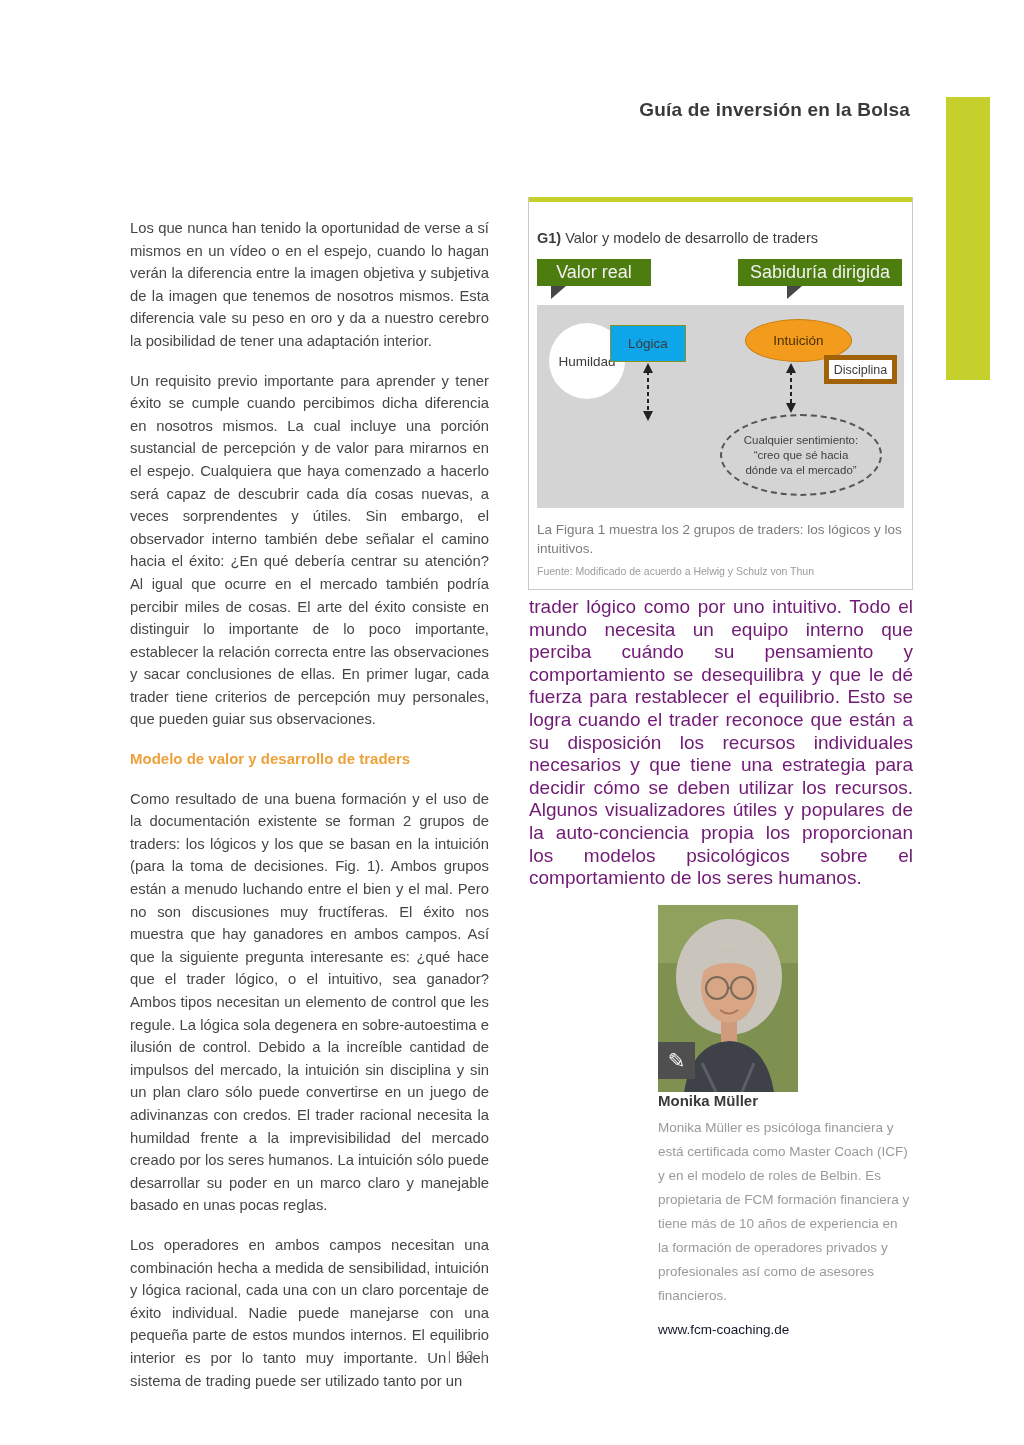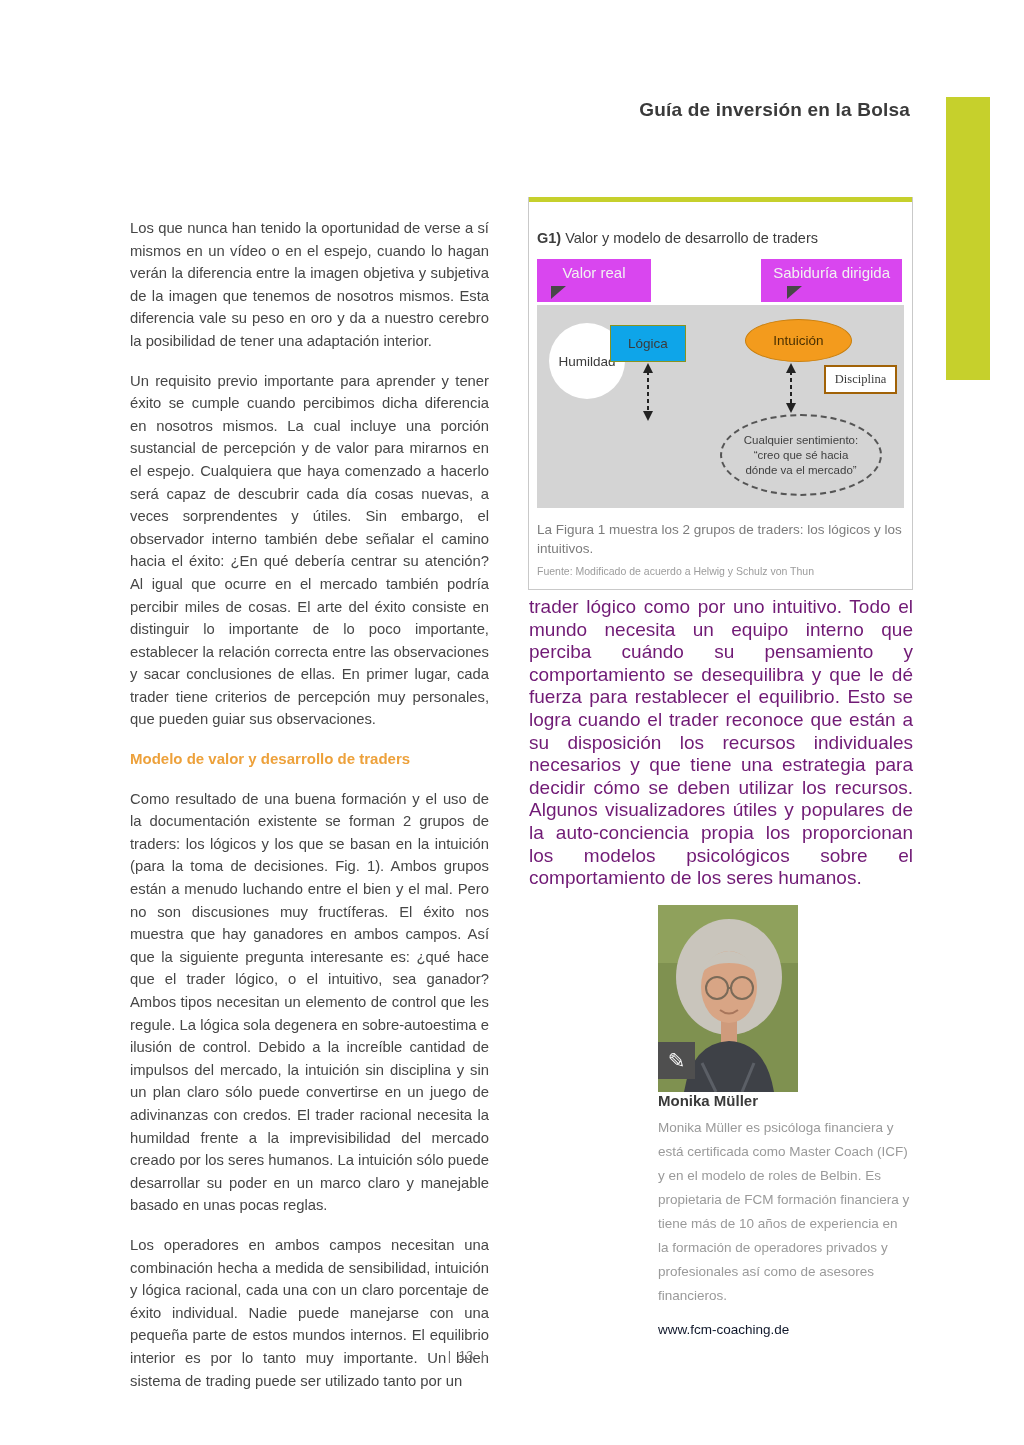--- a/index.html
+++ b/index.html
@@ -43,22 +43,22 @@
     position:absolute; left:528px; top:197px; width:385px;
     background:#ffffff; border:1px solid #c9c9c9; border-top:none;
   }
   .figure-topbar { height:5px; background:#c6d02c; }
   .figure-inner { padding:25px 8px 12px; }
   .figure-title { font-size:14.5px; color:#3d3d3d; margin:3px 0 13px; }
   .figure-title .fig-label { font-weight:bold; margin-right:4px; }
 
   .tags-row { position:relative; height:46px; }
   .tag {
-    position:absolute; top:0; height:43px; line-height:27px;
-    background:#d946ef; color:#f2f2f2; font-size:15px;
+    position:absolute; top:0; height:27px; line-height:27px;
+    background:#4d7c0f; color:#f2f2f2; font-size:18px;
     padding:0 12px; text-align:center;
   }
   .tag-left { left:0; min-width:114px; }
   .tag-right { right:2px; }
   .tag-tail {
     position:absolute; top:27px; width:0; height:0;
     border-top:13px solid #474747; border-right:15px solid transparent;
   }
   .tail-left { left:14px; }
   .tail-right { left:250px; }
@@ -78,22 +78,22 @@
   .node-logica {
     left:73px; top:20px; width:76px; height:37px;
     background:#0ea5e9; border:1px solid #8a931f; z-index:2;
   }
   .node-intuicion {
     left:208px; top:14px; width:107px; height:43px;
     background:#f39b1d; border:1px solid #c97f0d; border-radius:50%;
     color:#4a3000; z-index:1;
   }
   .node-disciplina {
-    left:287px; top:60px; width:73px; height:29px;
-    background:#ffffff; border:2px solid #a16207; font-size:12.5px; z-index:2;font-family:Liberation Serif, serif;
+    left:287px; top:50px; width:73px; height:29px;
+    background:#ffffff; border:5px solid #a16207; font-size:12.5px; z-index:2;
   }
   .callout-rect {
     position:absolute; left:20px; top:117px; width:143px; height:70px;
     border:2px dashed #555; padding:8px 10px;
     font-size:11.5px; line-height:15px; color:#3f3f3f; white-space:pre-line;
   }
   .callout-ellipse {
     position:absolute; left:183px; top:109px; width:162px; height:82px;
     border:2px dashed #555; border-radius:50%;
     display:flex; align-items:center; justify-content:center; text-align:center;

